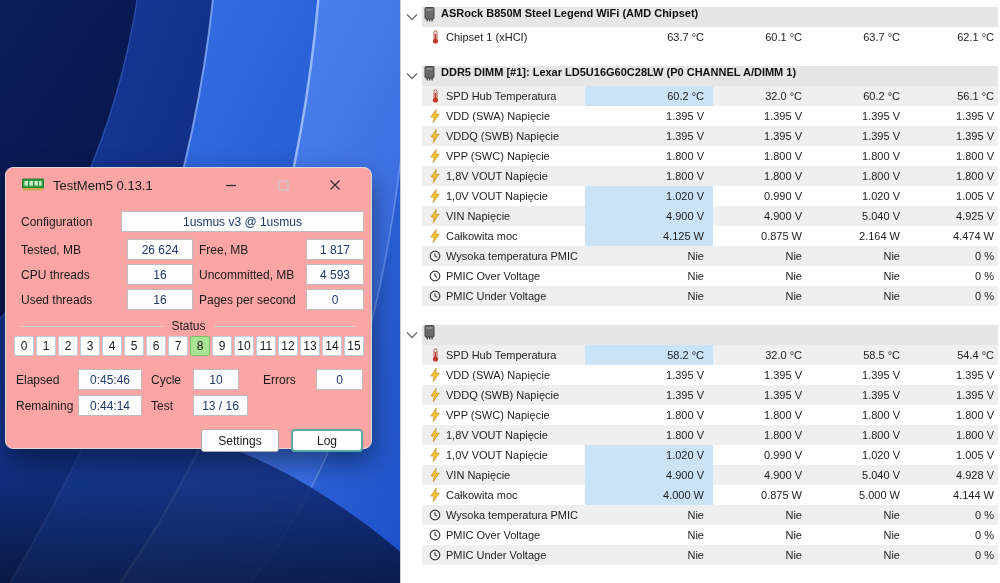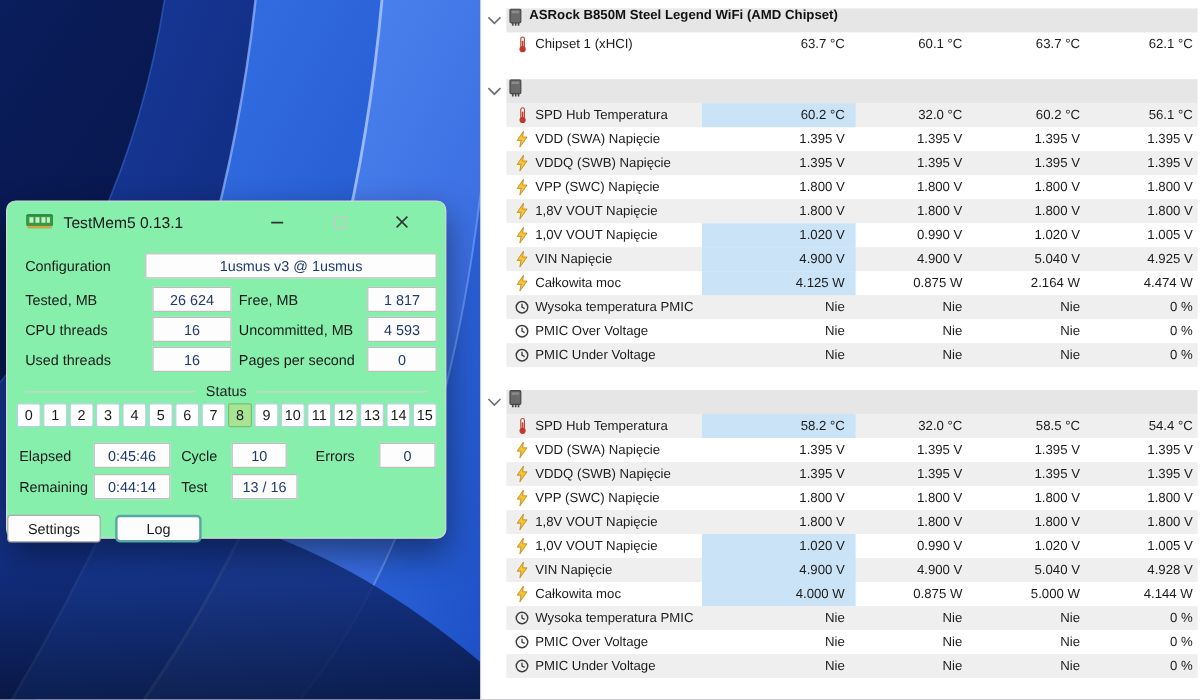--- a/index.html
+++ b/index.html
@@ -27,21 +27,21 @@
   .s-row .r-icon { width:14px; margin-left:6px; margin-right:4px; display:flex; justify-content:center; }
   .s-label { flex:1; white-space:nowrap; overflow:hidden; }
   .cell { text-align:right; padding-right:9px; height:20px; line-height:20px; white-space:nowrap; }
   .cell.cur { width:128px; }
   .cell.min, .cell.max { width:98px; }
   .cell.avg { width:89px; padding-right:4px; }
   .cell.cur.hl { background:var(--hl-blue,#cbe3f7); }
 
   
   #tm5 { position:absolute; left:5px; top:167px; width:367px; height:282px;
-    background:#86efac; border:1px solid #d8d8d8; border-radius:8px;
+    background:#fca5a5; border:1px solid #d8d8d8; border-radius:8px;
     box-shadow:0 12px 28px rgba(0,0,0,0.45); font-size:12px; color:#1a1a1a; }
   .titlebar { height:34px; display:flex; align-items:center; padding:0 10px 0 16px; }
   .win-title { margin-left:9px; font-size:13px; color:#1a1a1a; }
   .controls { margin-left:auto; display:flex; }
   .ctrl { width:52px; height:30px; display:flex; align-items:center; justify-content:center; cursor:pointer; }
   .row-config { display:flex; align-items:center; padding:9px 7px 0 15px; }
   .cfg-label { width:100px; }
   .field { height:21px; border:1px solid #bdbdbd; background:#fdfdfd;
     color:var(--value-navy,#1f3a6e); display:flex; align-items:center; justify-content:center; }
   .cfg-field { flex:1; }
@@ -54,21 +54,21 @@
   .threads { display:flex; justify-content:space-between; margin:3px 7px 0 8px; }
   .thread { width:20px; height:20px; border:1px solid #b9cfe4; border-radius:2px;
     background:#fff; display:flex; align-items:center; justify-content:center; font-size:12px; }
   .thread.active { background:var(--thread-green,#a9e395); border-color:#7bbf6a; }
   .p-row { display:flex; align-items:center; padding:0 8px 0 10px; margin-top:13px; }
   .p-row.second { margin-top:5px; }
   .pl { white-space:nowrap; }
   .pl.w1 { width:62px; } .gap9 { width:9px; } .pl.w2 { width:42px; }
   .pl.w3 { width:53px; margin-left:24px; }
   .pbox.b1 { width:64px; } .pbox.b2 { width:46px; } .pbox.b3 { flex:1; } .pbox.b4 { width:55px;text-align:right; }
-  .btn-row { display:flex; gap:12px; margin:13px 8px 0 0; }
+  .btn-row { display:flex; justify-content:flex-end; gap:12px; margin:13px 8px 0 0; }
   .btn { width:78px; height:23px; background:#fdfdfd; border:1px solid #ababab; border-radius:3px;
     font-size:12px; display:flex; align-items:center; justify-content:center; cursor:pointer; color:#1a1a1a; }
   .btn.log { width:72px; border:2px solid var(--focus-teal,#57a8a2); border-radius:4px; }
 </style>
 </head>
 <body>
 
 <div id="stage">
 
   <svg id="wallpaper" viewBox="0 0 400 583" preserveAspectRatio="none" aria-hidden="true">
@@ -152,20 +152,21 @@
           <div class="sec-band">
             <span class="chip">
               <svg width="11" height="15" viewBox="0 0 11 15">
                 <rect x="1" y="0.5" width="9" height="11.5" rx="1" fill="#6a6a6a" stroke="#474747"></rect>
                 <rect x="2.6" y="12" width="1.4" height="2.4" fill="#474747"></rect>
                 <rect x="5" y="12" width="1.4" height="2.4" fill="#474747"></rect>
                 <rect x="7.4" y="12" width="1.4" height="2.4" fill="#474747"></rect>
                 <rect x="2.4" y="2" width="6.2" height="2" fill="#8c8c8c"></rect>
               </svg>
             </span>
+            <span class="sec-title">DDR5 DIMM [#1]: Lexar LD5U16G60C28LW (P0 CHANNEL A/DIMM 1)</span>
           </div>
         </div>
         <div class="s-row shaded">
           <span class="r-icon">
             <svg width="9" height="14" viewBox="0 0 9 14">
               <rect x="3" y="0.8" width="3" height="9" rx="1.5" fill="#fff" stroke="#b03a2e" stroke-width="0.9"></rect>
               <circle cx="4.5" cy="11" r="2.6" fill="#c0392b"></circle>
               <rect x="3.8" y="4" width="1.4" height="6.4" fill="#c0392b"></rect>
             </svg>
           </span>

